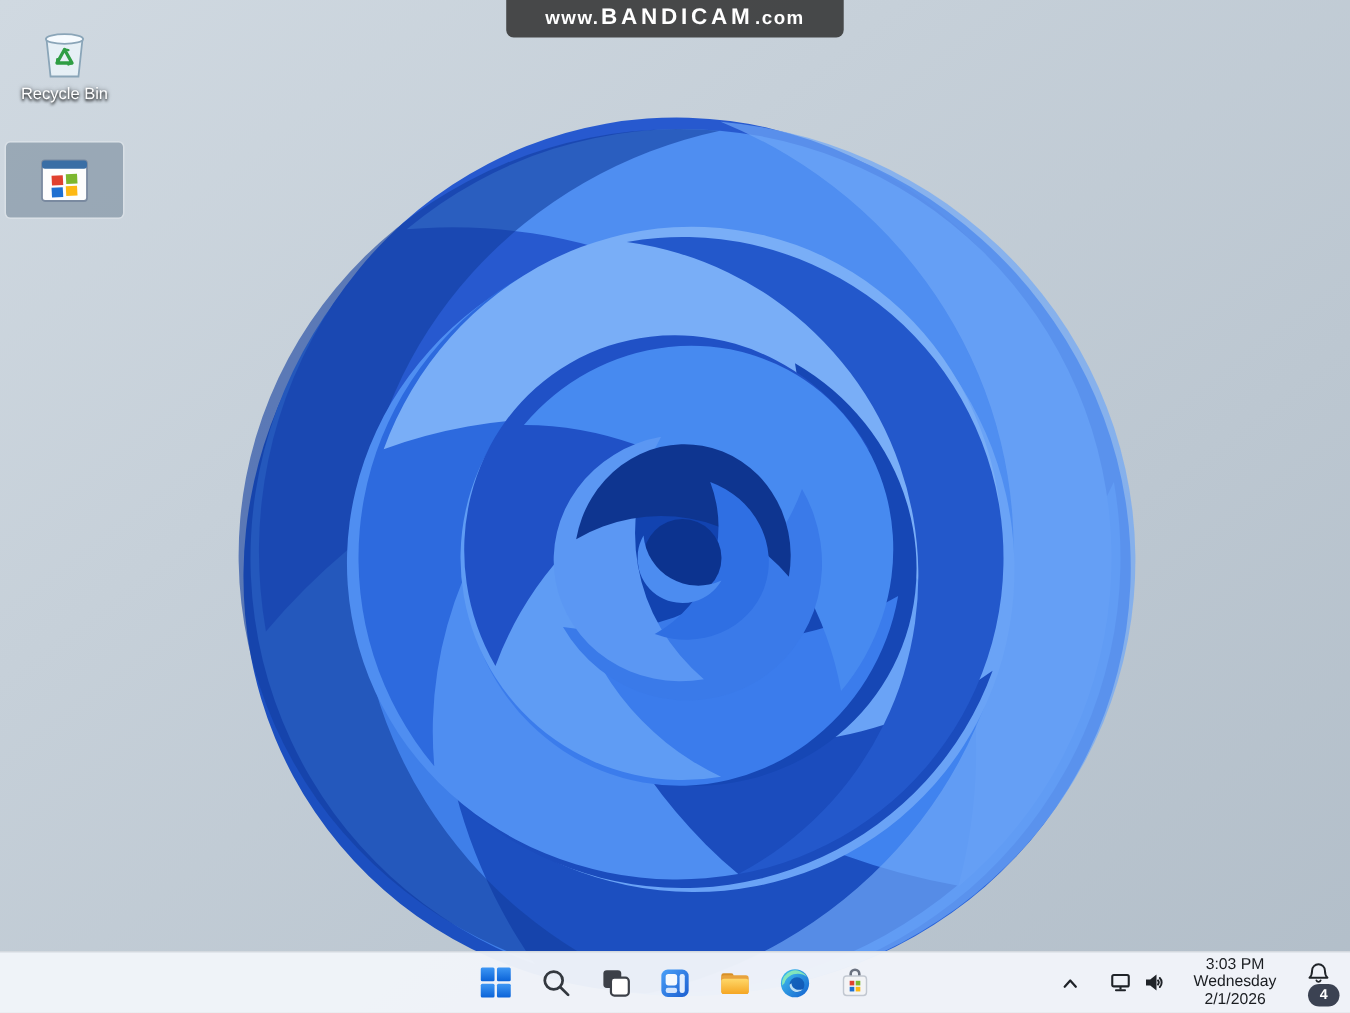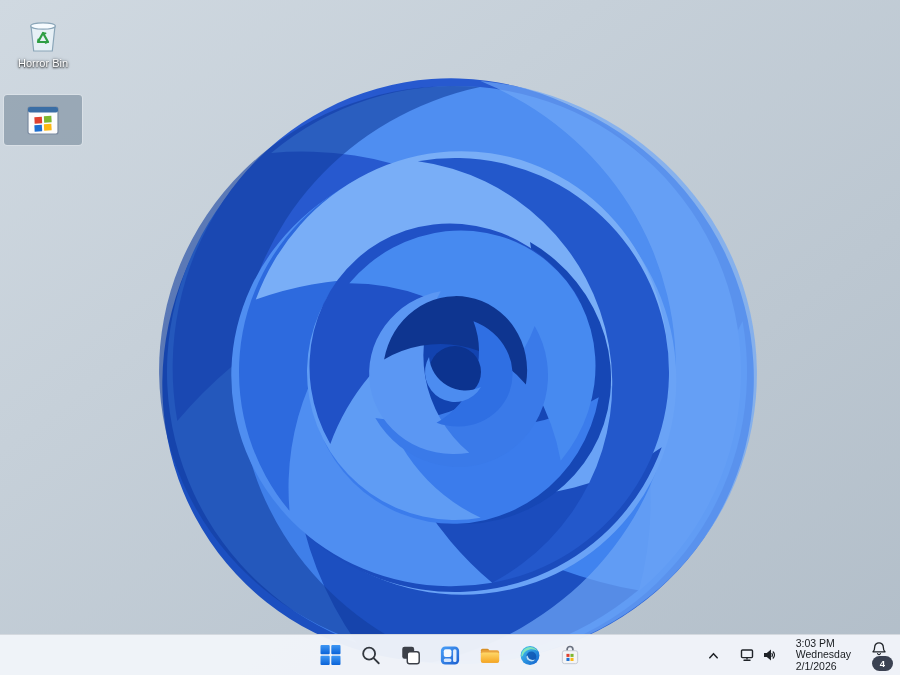--- a/index.html
+++ b/index.html
@@ -23,21 +23,21 @@
   .dicon.selected{background:rgba(92,112,132,.45);outline:1px solid rgba(255,255,255,.25);}
 
   
   .taskbar{position:absolute;left:0;right:0;bottom:0;height:40px;background:rgba(241,244,249,.97);
     border-top:1px solid #d4d9df;}
   .tb-center{position:absolute;left:50%;top:0;transform:translateX(-50%);height:40px;display:flex;align-items:center;gap:5px;}
   .tb-btn{width:35px;height:34px;border-radius:5px;display:flex;align-items:center;justify-content:center;cursor:pointer;}
   .tray{position:absolute;right:4px;top:0;height:40px;display:flex;align-items:center;gap:9px;padding-right:2px;}
   .tray-btn{display:flex;align-items:center;justify-content:center;border-radius:4px;padding:4px;cursor:pointer;}
   .tray-group{display:flex;align-items:center;gap:7px;border-radius:5px;padding:4px 5px;cursor:pointer;}
-  .clock{text-align:left;font-size:10.5px;line-height:11.5px;color:#191c20;cursor:pointer;padding:1px 4px;border-radius:4px;}
+  .clock{text-align:center;font-size:10.5px;line-height:11.5px;color:#191c20;cursor:pointer;padding:1px 4px;border-radius:4px;}
   .notif{position:relative;width:30px;height:32px;display:flex;align-items:flex-start;justify-content:center;cursor:pointer;border-radius:4px;padding-top:4px;}
   .notif-badge{position:absolute;right:1px;bottom:2px;min-width:15px;height:15px;border-radius:8px;
     background:#3b4252;color:#fff;font-size:9.5px;font-weight:700;display:flex;align-items:center;justify-content:center;padding:0 3px;}
 </style>
 </head>
 <body>
 
 <div class="stage">
 
   <svg class="wallpaper" viewBox="0 0 900 675" xmlns="http://www.w3.org/2000/svg">
@@ -74,31 +74,36 @@
       <circle cx="455" cy="372" r="64" fill="#1243b0"></circle>
       <use href="#p2" transform="translate(455 372) rotate(60) scale(96 92)" fill="#3a7ae9"></use>
       <use href="#p2" transform="translate(455 372) rotate(170) scale(86 82)" fill="#5b97f3"></use>
       <use href="#p2" transform="translate(455 372) rotate(280) scale(76 72)" fill="#0e3590"></use>
       <use href="#p2" transform="translate(455 372) rotate(20) scale(58 54)" fill="#2f6fe3"></use>
       <circle cx="455" cy="372" r="26" fill="#0c338f"></circle>
       <use href="#p1" transform="translate(455 372) rotate(120) scale(30 30)" fill="#4c8cf0"></use>
     </g>
   </svg>
 
+  <div class="watermark">
+    <span class="wm-small">www.</span>
+    <span class="wm-big">BANDICAM</span>
+    <span class="wm-small">.com</span>
+  </div>
 
   <div class="icon-col">
 
     <div class="dicon">
       <svg class="glyph" viewBox="0 0 44 44">
         <path d="M10 15 L34 15 L31.3 40 L12.7 40 Z" fill="#e9f2f8" fill-opacity="0.88" stroke="#8aa5b8" stroke-width="1.2"></path>
         <ellipse cx="22" cy="15" rx="12.4" ry="3.2" fill="#f6fbff" stroke="#8aa5b8" stroke-width="1.2"></ellipse>
         <path d="M17 31 L22 22 L27 31 Z" fill="none" stroke="#2f9e44" stroke-width="2.2" stroke-linejoin="round"></path>
         <path d="M22 22 l2.6 0.4 M27 31 l-2.4 1 M17 31 l0.2-2.6" stroke="#2f9e44" stroke-width="1.6" stroke-linecap="round"></path>
       </svg>
-      <div class="lbl">Horror Bin</div>
+      <div class="lbl">Recycle Bin</div>
     </div>
 
 
     <div class="dicon selected">
       <svg class="glyph" viewBox="0 0 44 44">
         <rect x="7" y="9" width="30" height="27" rx="2" fill="#fdfdfd" stroke="#7a8aa0" stroke-width="1.2"></rect>
         <rect x="7" y="9" width="30" height="5.5" rx="2" fill="#3a6ea5"></rect>
         <rect x="13.5" y="19" width="7.5" height="6.5" fill="#e0412f" transform="rotate(-3 17 22)"></rect>
         <rect x="23" y="18" width="7.5" height="6.5" fill="#7db72f" transform="rotate(-3 27 21)"></rect>
         <rect x="13.5" y="27" width="7.5" height="6.5" fill="#1e6fd0" transform="rotate(-3 17 30)"></rect>

